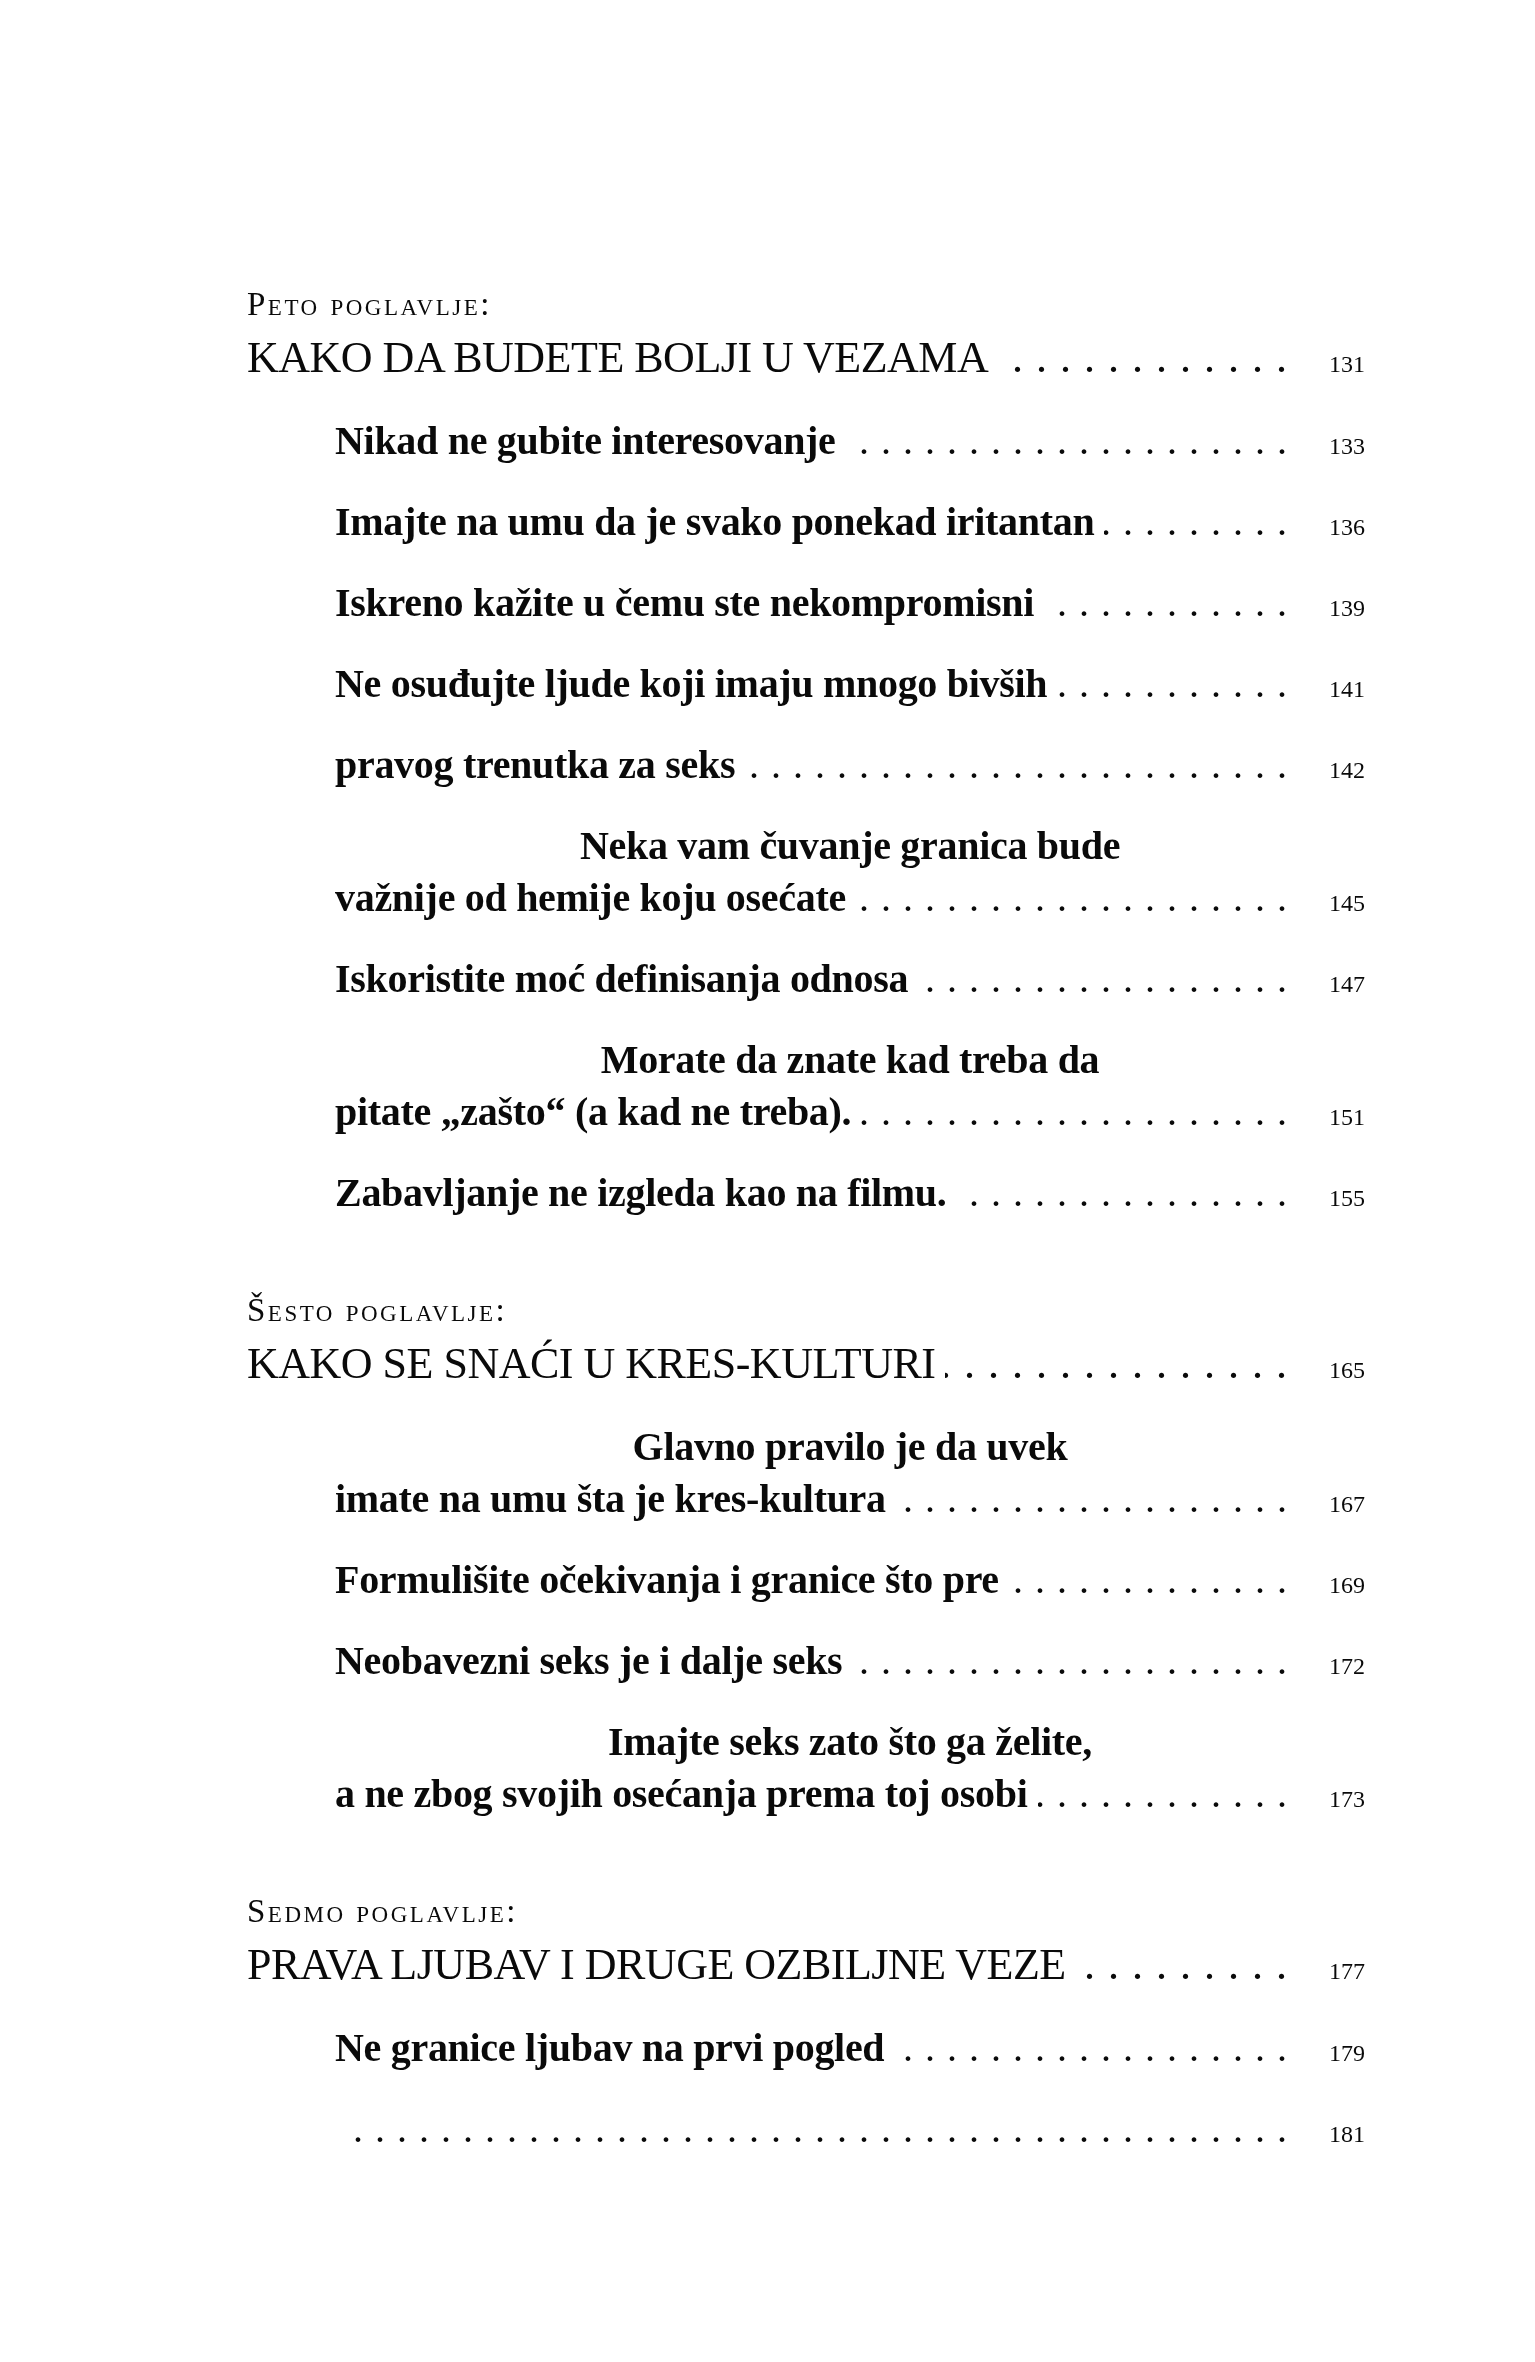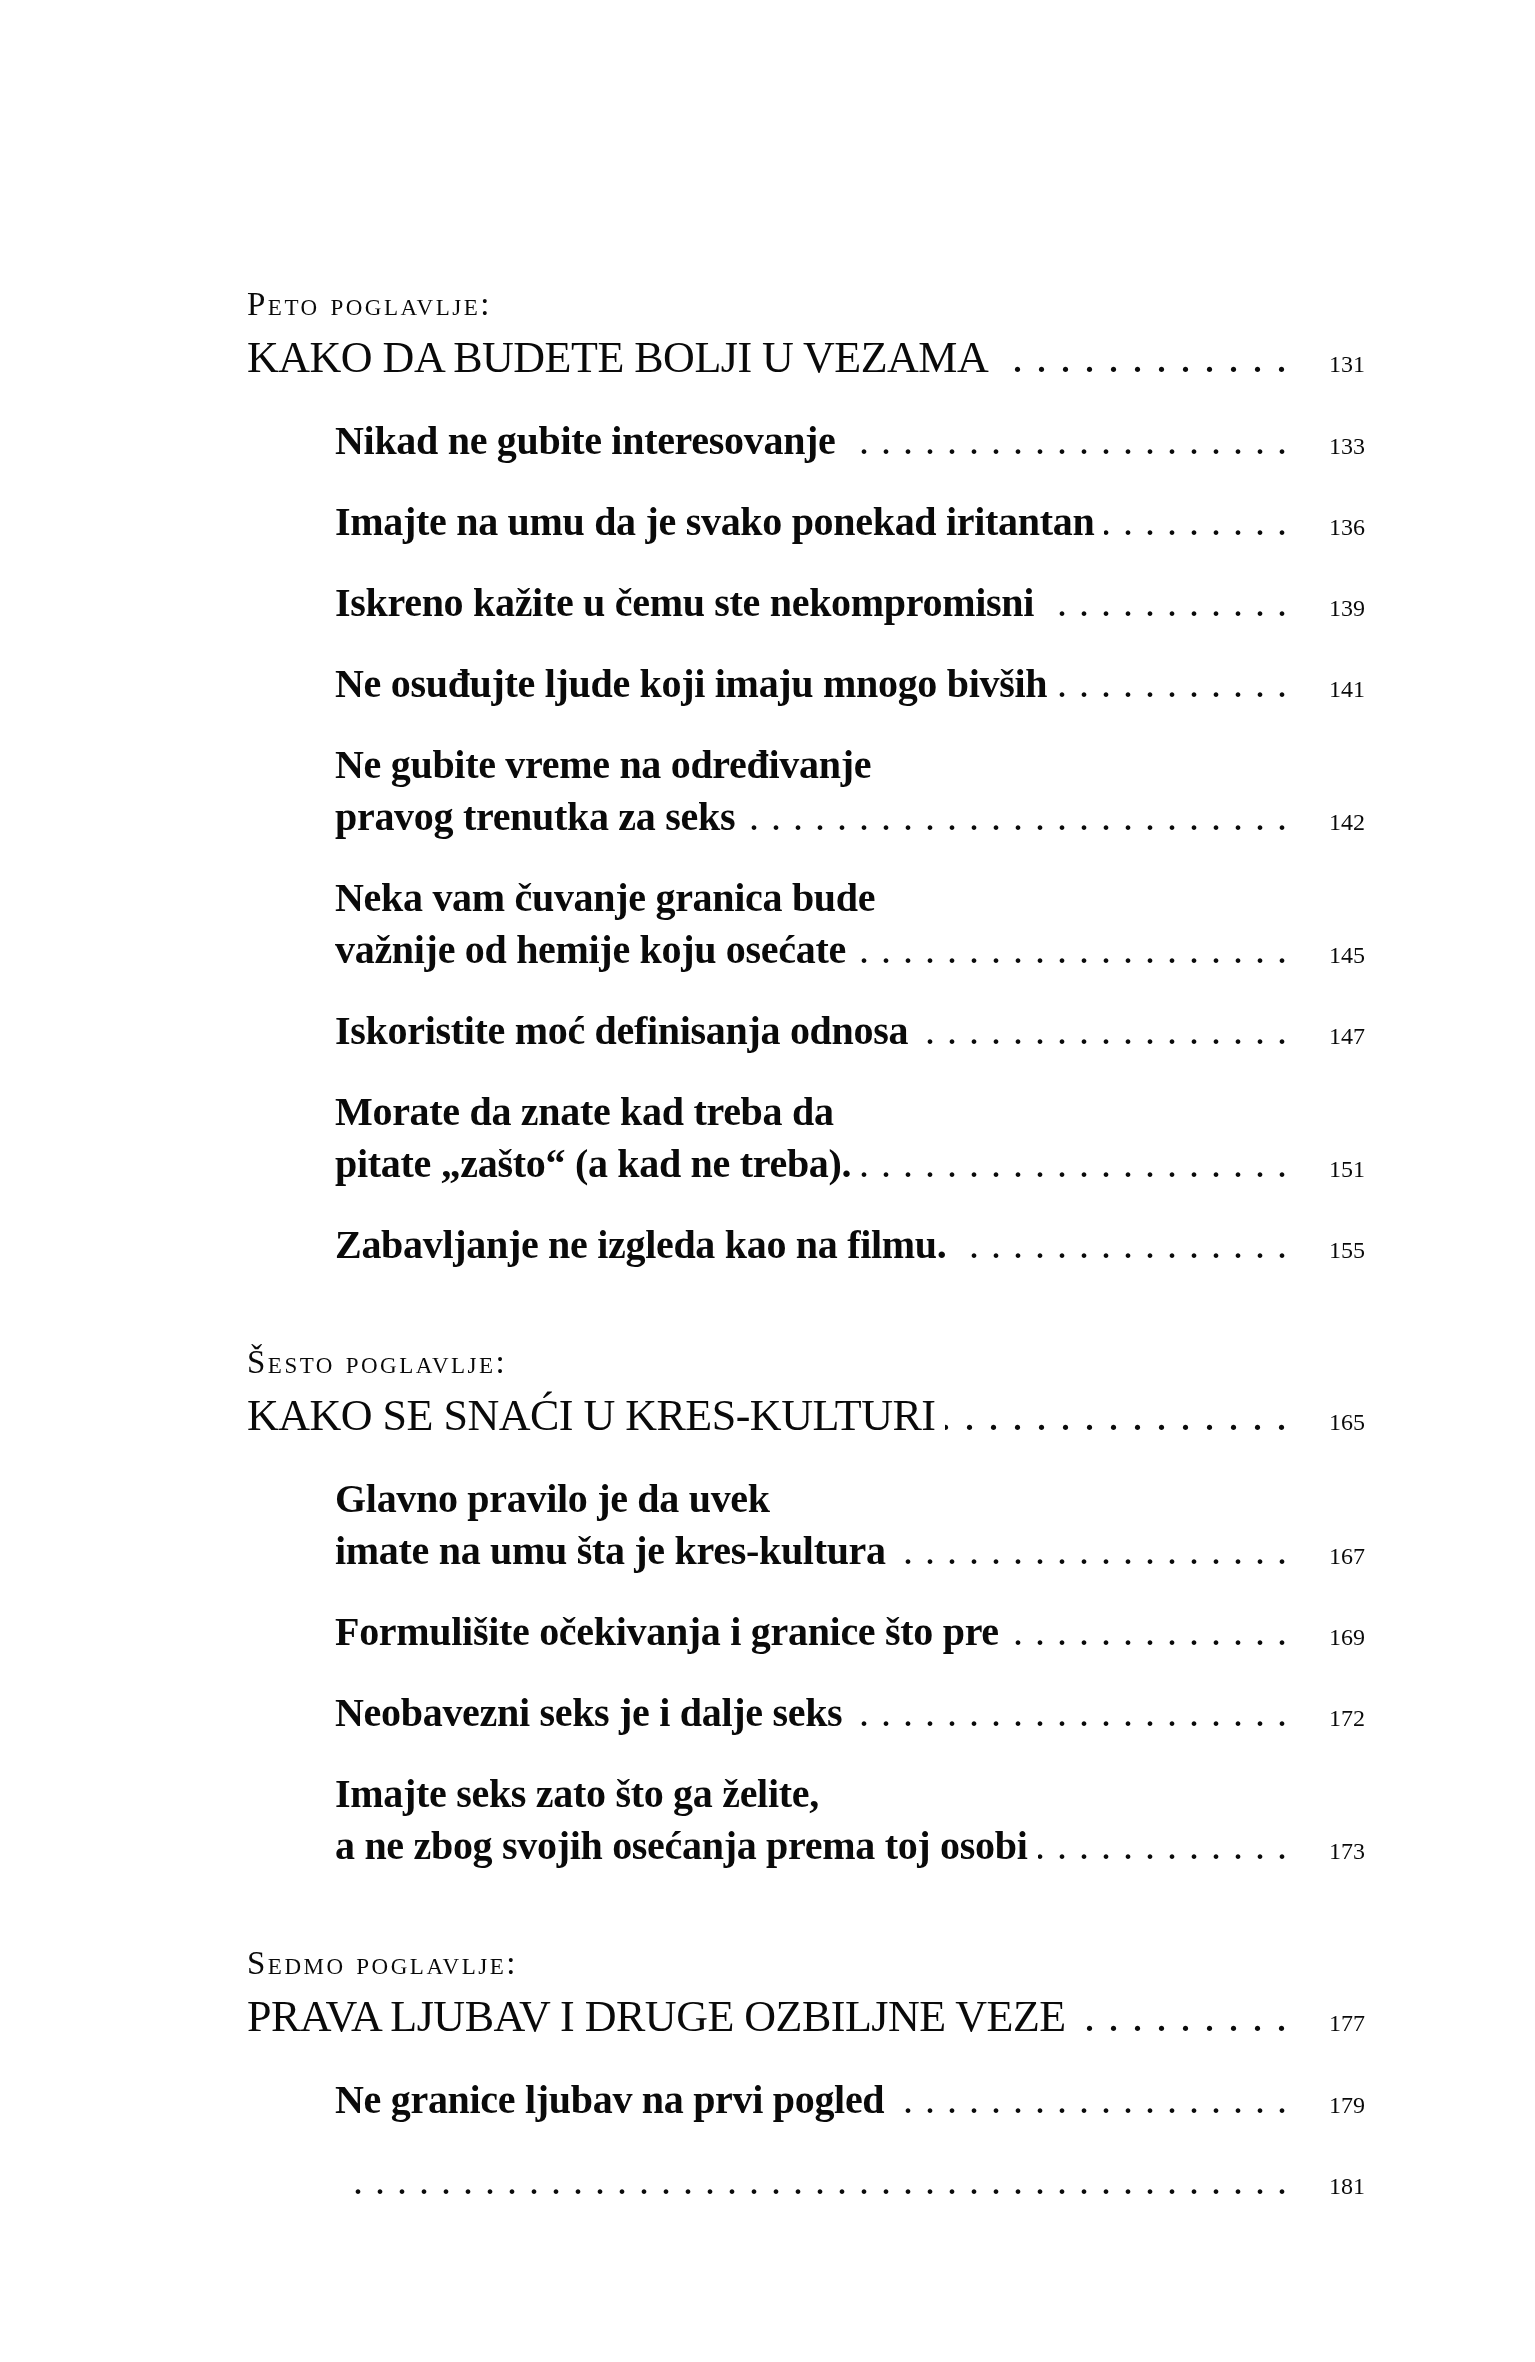--- a/index.html
+++ b/index.html
@@ -49,20 +49,21 @@
   .entry {
     margin-top: 24px;
     font-size: 40px;
     line-height: 52px;
     font-weight: 700;
     letter-spacing: -0.3px;
   }
   .line-text {
     white-space: nowrap;
     flex: 0 0 auto;
+    text-align: center;
   }
   .leader {
     flex: 1 1 0;
     overflow: hidden;
     white-space: nowrap;
     direction: rtl;
     font-weight: 400;
     letter-spacing: 0;
     margin-left: 10px;
     padding-right: 16px;
@@ -117,21 +118,20 @@
           </div>
         </div>
         <div class="entry">
           <div class="row">
             <span class="line-text">Ne osuđujte ljude koji imaju mnogo bivših</span>
             <span class="leader"></span>
             <span class="pagenum">141</span>
           </div>
         </div>
         <div class="entry">
-          <div class="line-text">Ne gubite vreme na određivanje</div>
           <div class="row">
             <span class="line-text">pravog trenutka za seks</span>
             <span class="leader"></span>
             <span class="pagenum">142</span>
           </div>
         </div>
         <div class="entry">
           <div class="line-text">Neka vam čuvanje granica bude</div>
           <div class="row">
             <span class="line-text">važnije od hemije koju osećate</span>

